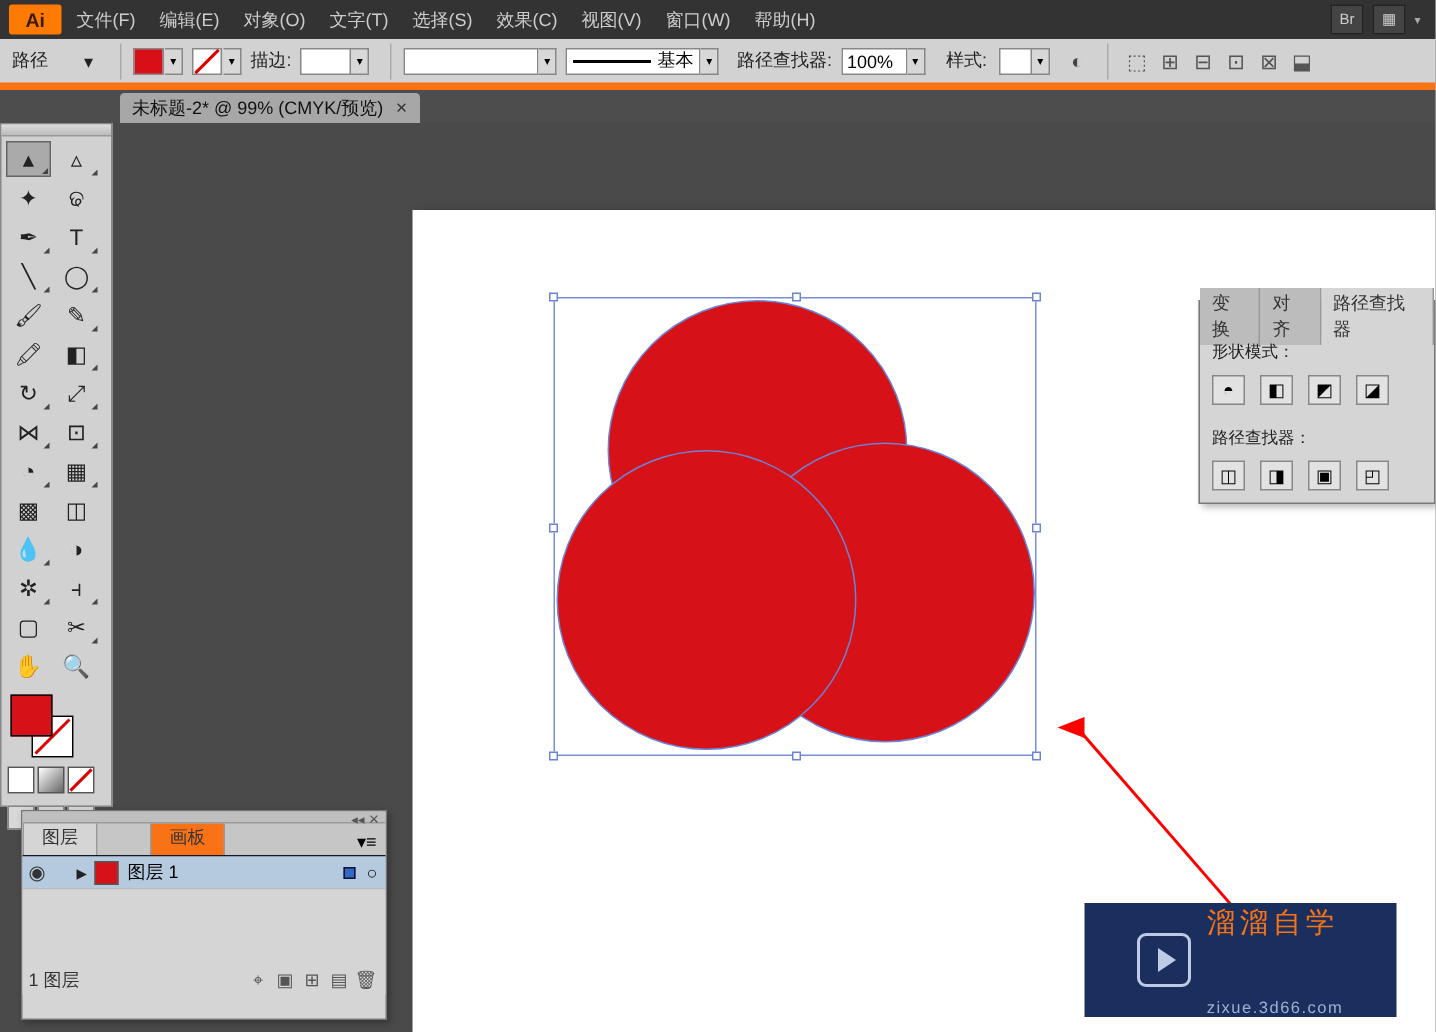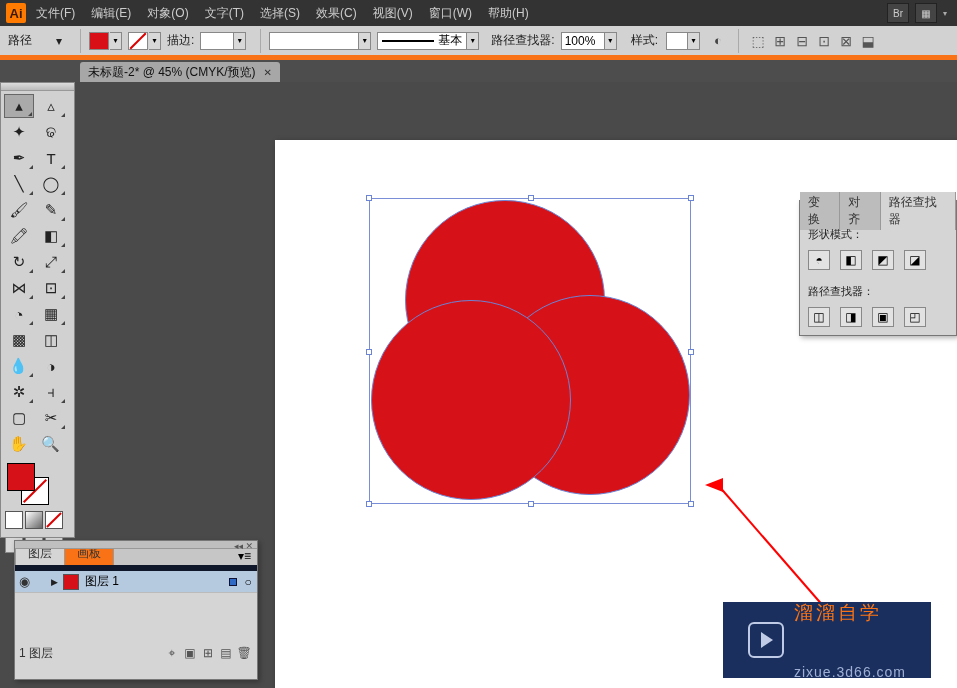--- a/index.html
+++ b/index.html
@@ -1,20 +1,20 @@
 <!DOCTYPE html>
 <html><head>
 <meta charset="utf-8">
 <style>
   * { margin: 0; padding: 0; box-sizing: border-box; font-family: "Microsoft YaHei", Arial, sans-serif; font-size: 12px; }
   body { background: #4a4a4a; width: 957px; height: 688px; overflow: hidden; position: relative; }
 
   
   .menubar { background: #333; height: 26px; display: flex; align-items: center; padding: 0 6px; color: #ccc; }
-  .menubar .logo { width: 20px; height: 20px; background: #ff7a00; color: #3a1a00; font-weight: bold; font-size: 13px; display:flex; align-items:center; justify-content:center; border-radius:2px; margin-right:10px; }
+  .menubar .logo { width: 35px; height: 20px; background: #ff7a00; color: #3a1a00; font-weight: bold; font-size: 13px; display:flex; align-items:center; justify-content:center; border-radius:2px; margin-right:10px; }
   .menubar .menu-item { margin-right: 16px; cursor: default; }
   .menubar .iconbtn { width:22px; height:20px; background:#444; border:1px solid #222; margin-left:6px; display:flex; align-items:center; justify-content:center; color:#ccc; font-size:10px;}
   .menubar .dd { width:12px; height:20px; display:flex; align-items:center; justify-content:center; margin-left:2px; font-size:8px; color:#aaa;}
 
   
   .controlbar { background: #d2d2d2; height: 34px; display: flex; align-items: center; padding: 0 8px; border-bottom:5px solid #f97316; position:relative; }
   .controlbar .lab { font-size:12px; color:#222; margin-right:6px;}
   .swatch { width: 20px; height: 18px; border:1px solid #888; margin-right:1px; }
   .dd2 { width:12px; height:18px; border:1px solid #888; border-left:none; display:flex; align-items:center; justify-content:center; font-size:8px; background:#d8d8d8; margin-right:6px; }
   .fill-red { background:#d80f16;}
@@ -63,21 +63,21 @@
   .ms2 { background:linear-gradient(135deg,#fff 0%,#666 100%);}
   .ms3 { background:white; position:relative;}
   .ms3::after{content:""; position:absolute; left:-2px; top:7px; width:20px; height:2px; background:#d00; transform:rotate(-45deg);}
   .modebtns { display:flex; padding:4px; gap:2px; margin-top:4px;}
   .modebtn { width:18px; height:16px; background:#d8d8d8; border:1px solid #888;}
 
   
   .layers-panel { position:absolute; left:14px; top:540px; width:244px; height:140px; background:#d5d5d5; border:1px solid #777; box-shadow:2px 2px 5px rgba(0,0,0,0.3);}
   .layers-panel .grip { height:8px; background:#bfbfbf; border-bottom:1px solid #999; position:relative;}
   .layers-panel .grip .arrows{ position:absolute; right:4px; top:0; font-size:9px; color:#555;}
-  .panel-tabs { display:flex; background:#c6c6c6; height:22px; border-bottom:6px solid #0f172a; align-items:flex-end;}
+  .panel-tabs { display:flex; background:#c6c6c6; height:22px; border-bottom:1px solid #0f172a; align-items:flex-end;gap:36px;}
   .panel-tab { padding:3px 12px; font-size:12px; color:#333; background:#d5d5d5; border:1px solid #999; border-bottom:none; margin-right:-1px;}
   .panel-tab.inactive { background:#f97316;}
   .panel-tab-menu { margin-left:auto; padding:2px 6px; font-size:12px;}
   .layer-row { display:flex; align-items:center; height:22px; border-bottom:1px solid #bbb; background:#b6cadf; padding-left:4px;}
   .layer-row .eye { width:18px; font-size:13px; color:#333;}
   .layer-row .lock { width:14px;}
   .layer-row .tri { width:12px; font-size:9px; color:#222;}
   .layer-row .thumb { width:16px; height:16px; background:#d71118; border:1px solid #555; margin-right:6px;}
   .layer-row .sel-ind { margin-left:auto; width:8px; height:8px; background:#316ac5; border:1px solid #113; margin-right:6px;}
   .layer-bottom { height:20px; background:#d5d5d5; display:flex; align-items:center; padding:0 4px; font-size:11px; color:#333;}
@@ -92,21 +92,21 @@
   .pf-sec { padding:6px 8px 4px 8px; font-size:11px; color:#222;}
   .pf-row { display:flex; gap:10px; padding:4px 8px 8px 8px;}
   .pf-btn { width:22px; height:20px; border:1px solid #888; background:#e2e2e2; display:flex; align-items:center; justify-content:center; font-size:12px;}
 
   
   .watermark { position:absolute; right:26px; bottom:10px; width:208px; height:76px; background:#1a2f5d; display:flex; align-items:center; justify-content:center; gap:10px;}
   .wm-logo { width:36px; height:36px; border:2px solid #bfcbe6; border-radius:6px; display:flex; align-items:center; justify-content:center;}
   .wm-logo .tri { width:0; height:0; border-left:12px solid #bfcbe6; border-top:8px solid transparent; border-bottom:8px solid transparent; margin-left:3px;}
   .wm-text {}
   .wm-cn { color:#f97316; font-size:19px; letter-spacing:3px; font-weight:500;}
-  .wm-en { color:#9fb0d4; font-size:14px; letter-spacing:1px;margin-top:38px;}
+  .wm-en { color:#9fb0d4; font-size:11px; letter-spacing:1px;margin-top:38px;}
 
   
   .arrow-line { position:absolute; width:160px; height:2px; background:#ff0000; transform-origin:left center;}
   .arrow-head { position:absolute; width:0; height:0; border-right:18px solid #ff0000; border-top:7px solid transparent; border-bottom:7px solid transparent;}
 </style>
 </head>
 <body>
 
 <div class="menubar">
   <div class="logo">Ai</div>
@@ -163,21 +163,21 @@
   <div class="tb-icon">⬚</div>
   <div class="tb-icon">⊞</div>
   <div class="tb-icon">⊟</div>
   <div class="tb-icon">⊡</div>
   <div class="tb-icon">⊠</div>
   <div class="tb-icon">⬓</div>
 </div>
 
 <div class="doc-tab-row">
   <div class="doc-tab">
-    <span>未标题-2* @ 45% (CMYK/预览)</span>
+    <span>未标题-2* @ 99% (CMYK/预览)</span>
     <span class="x">✕</span>
   </div>
 </div>
 
 <div class="workspace">
   <div class="canvas">
 
     <div class="circle" style="top:60px; left:130px;"></div>
     <div class="circle" style="top:155px; left:215px;"></div>
     <div class="circle" style="top:160px; left:96px;"></div>

